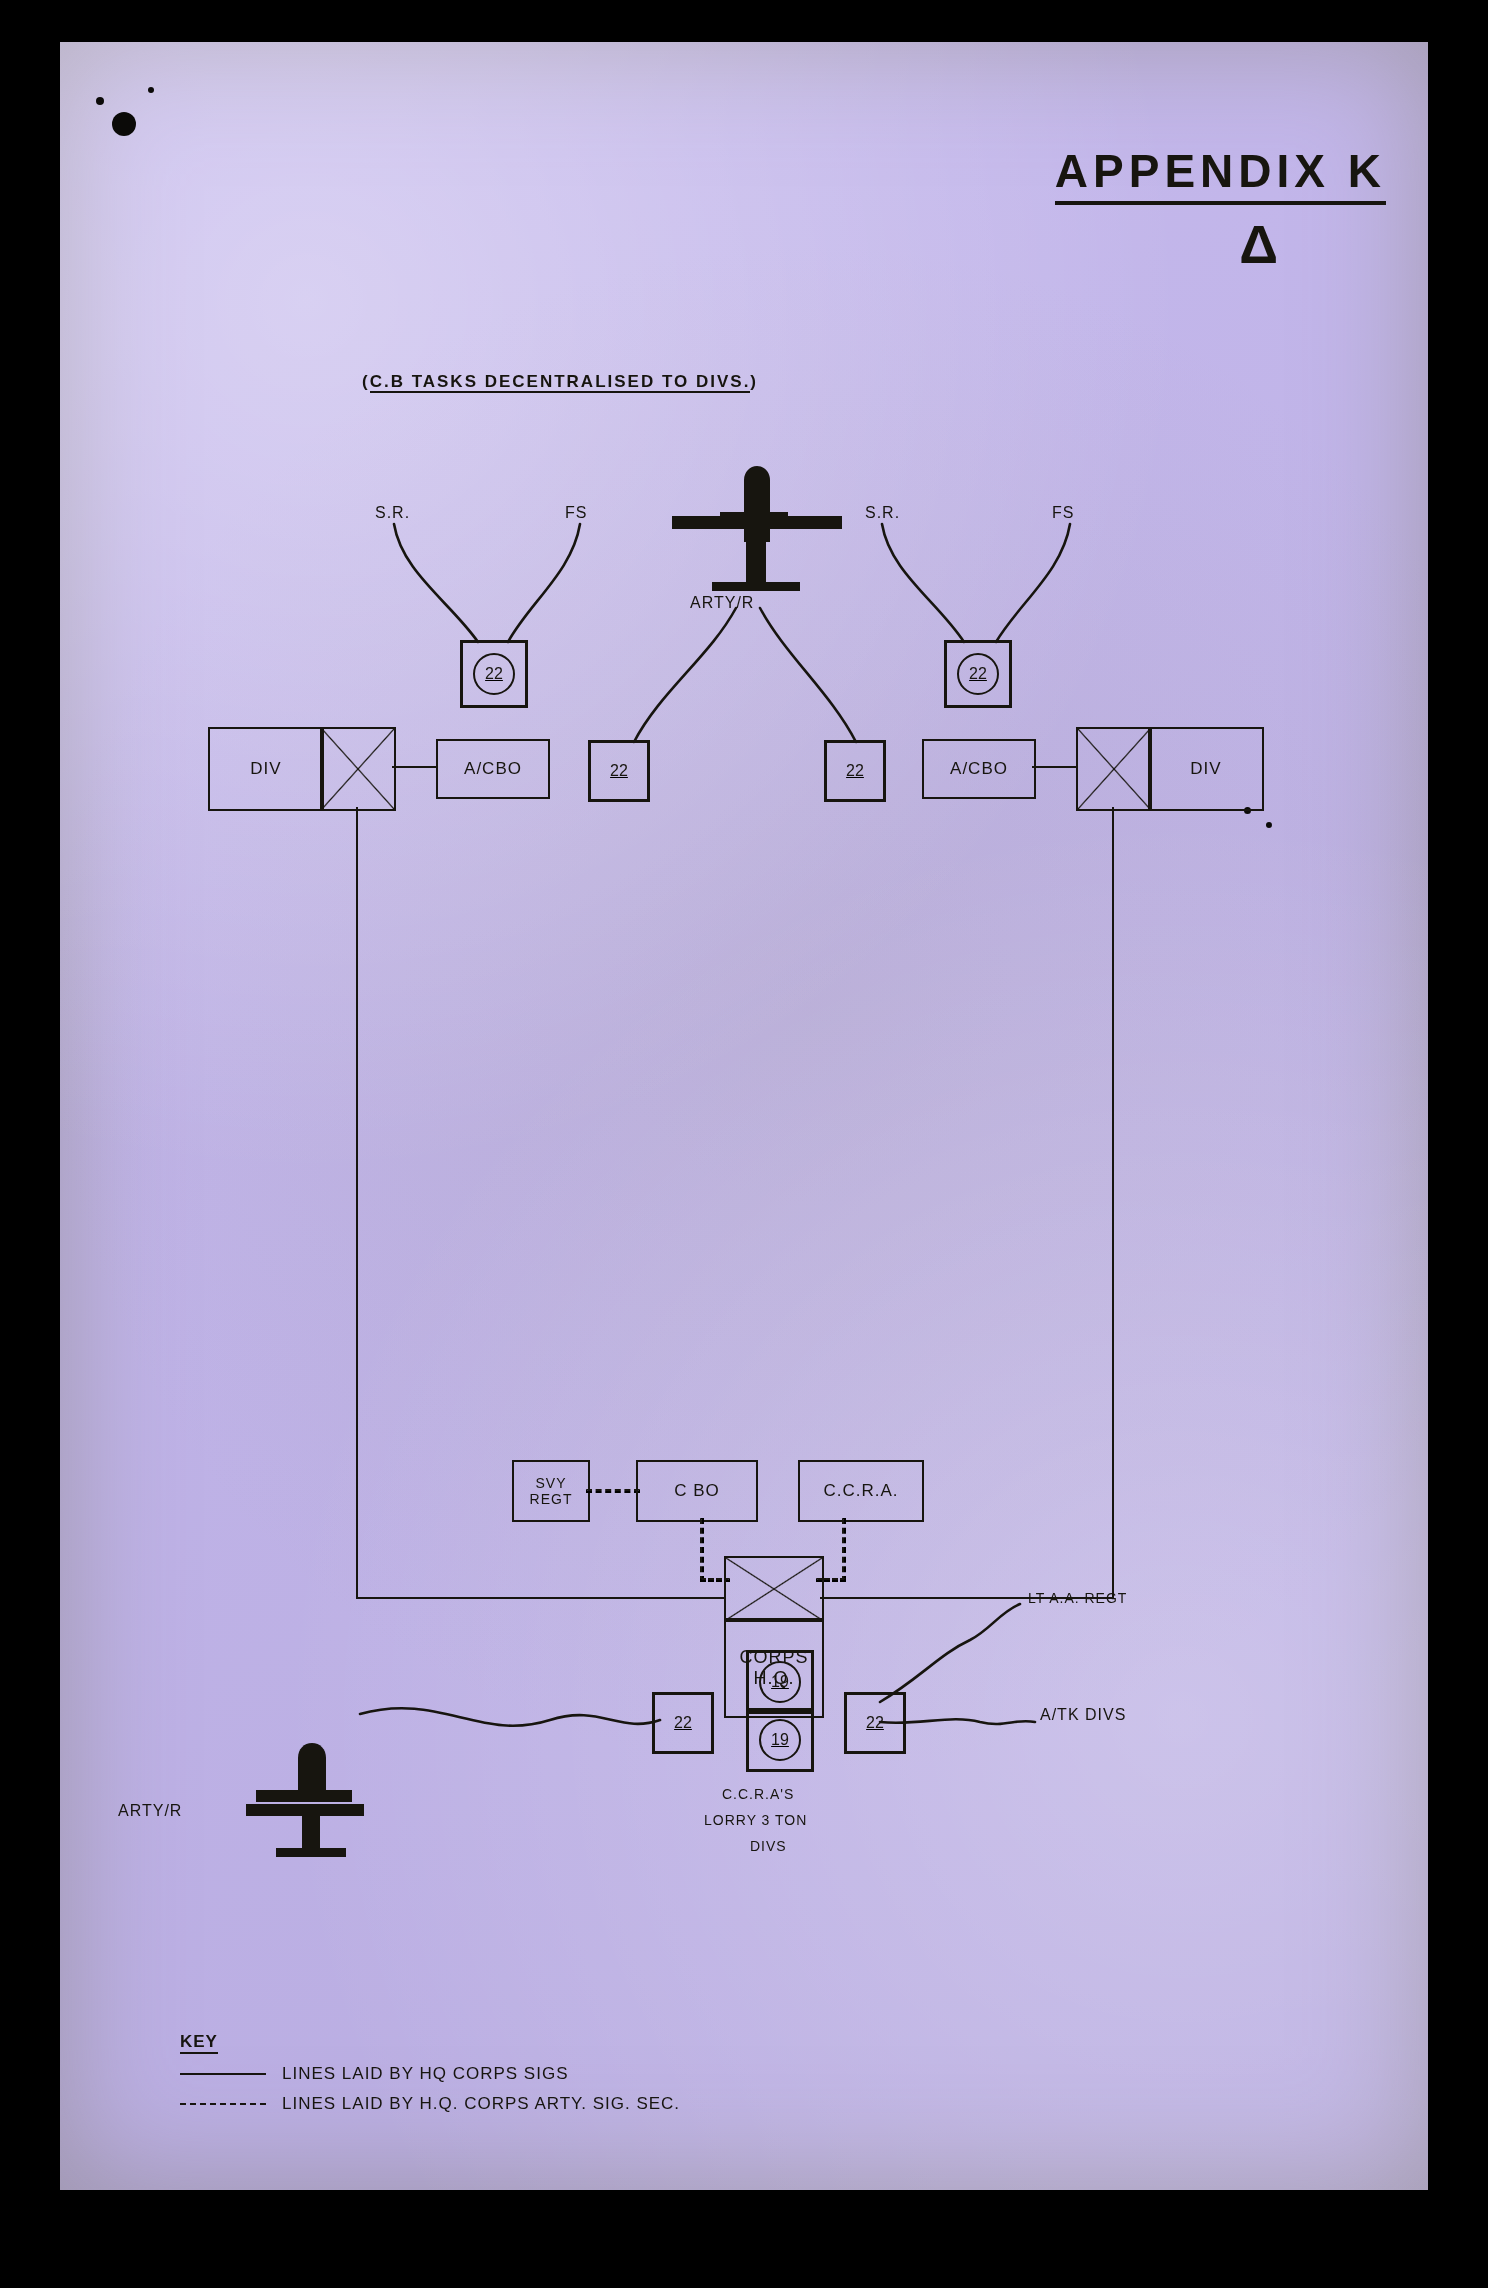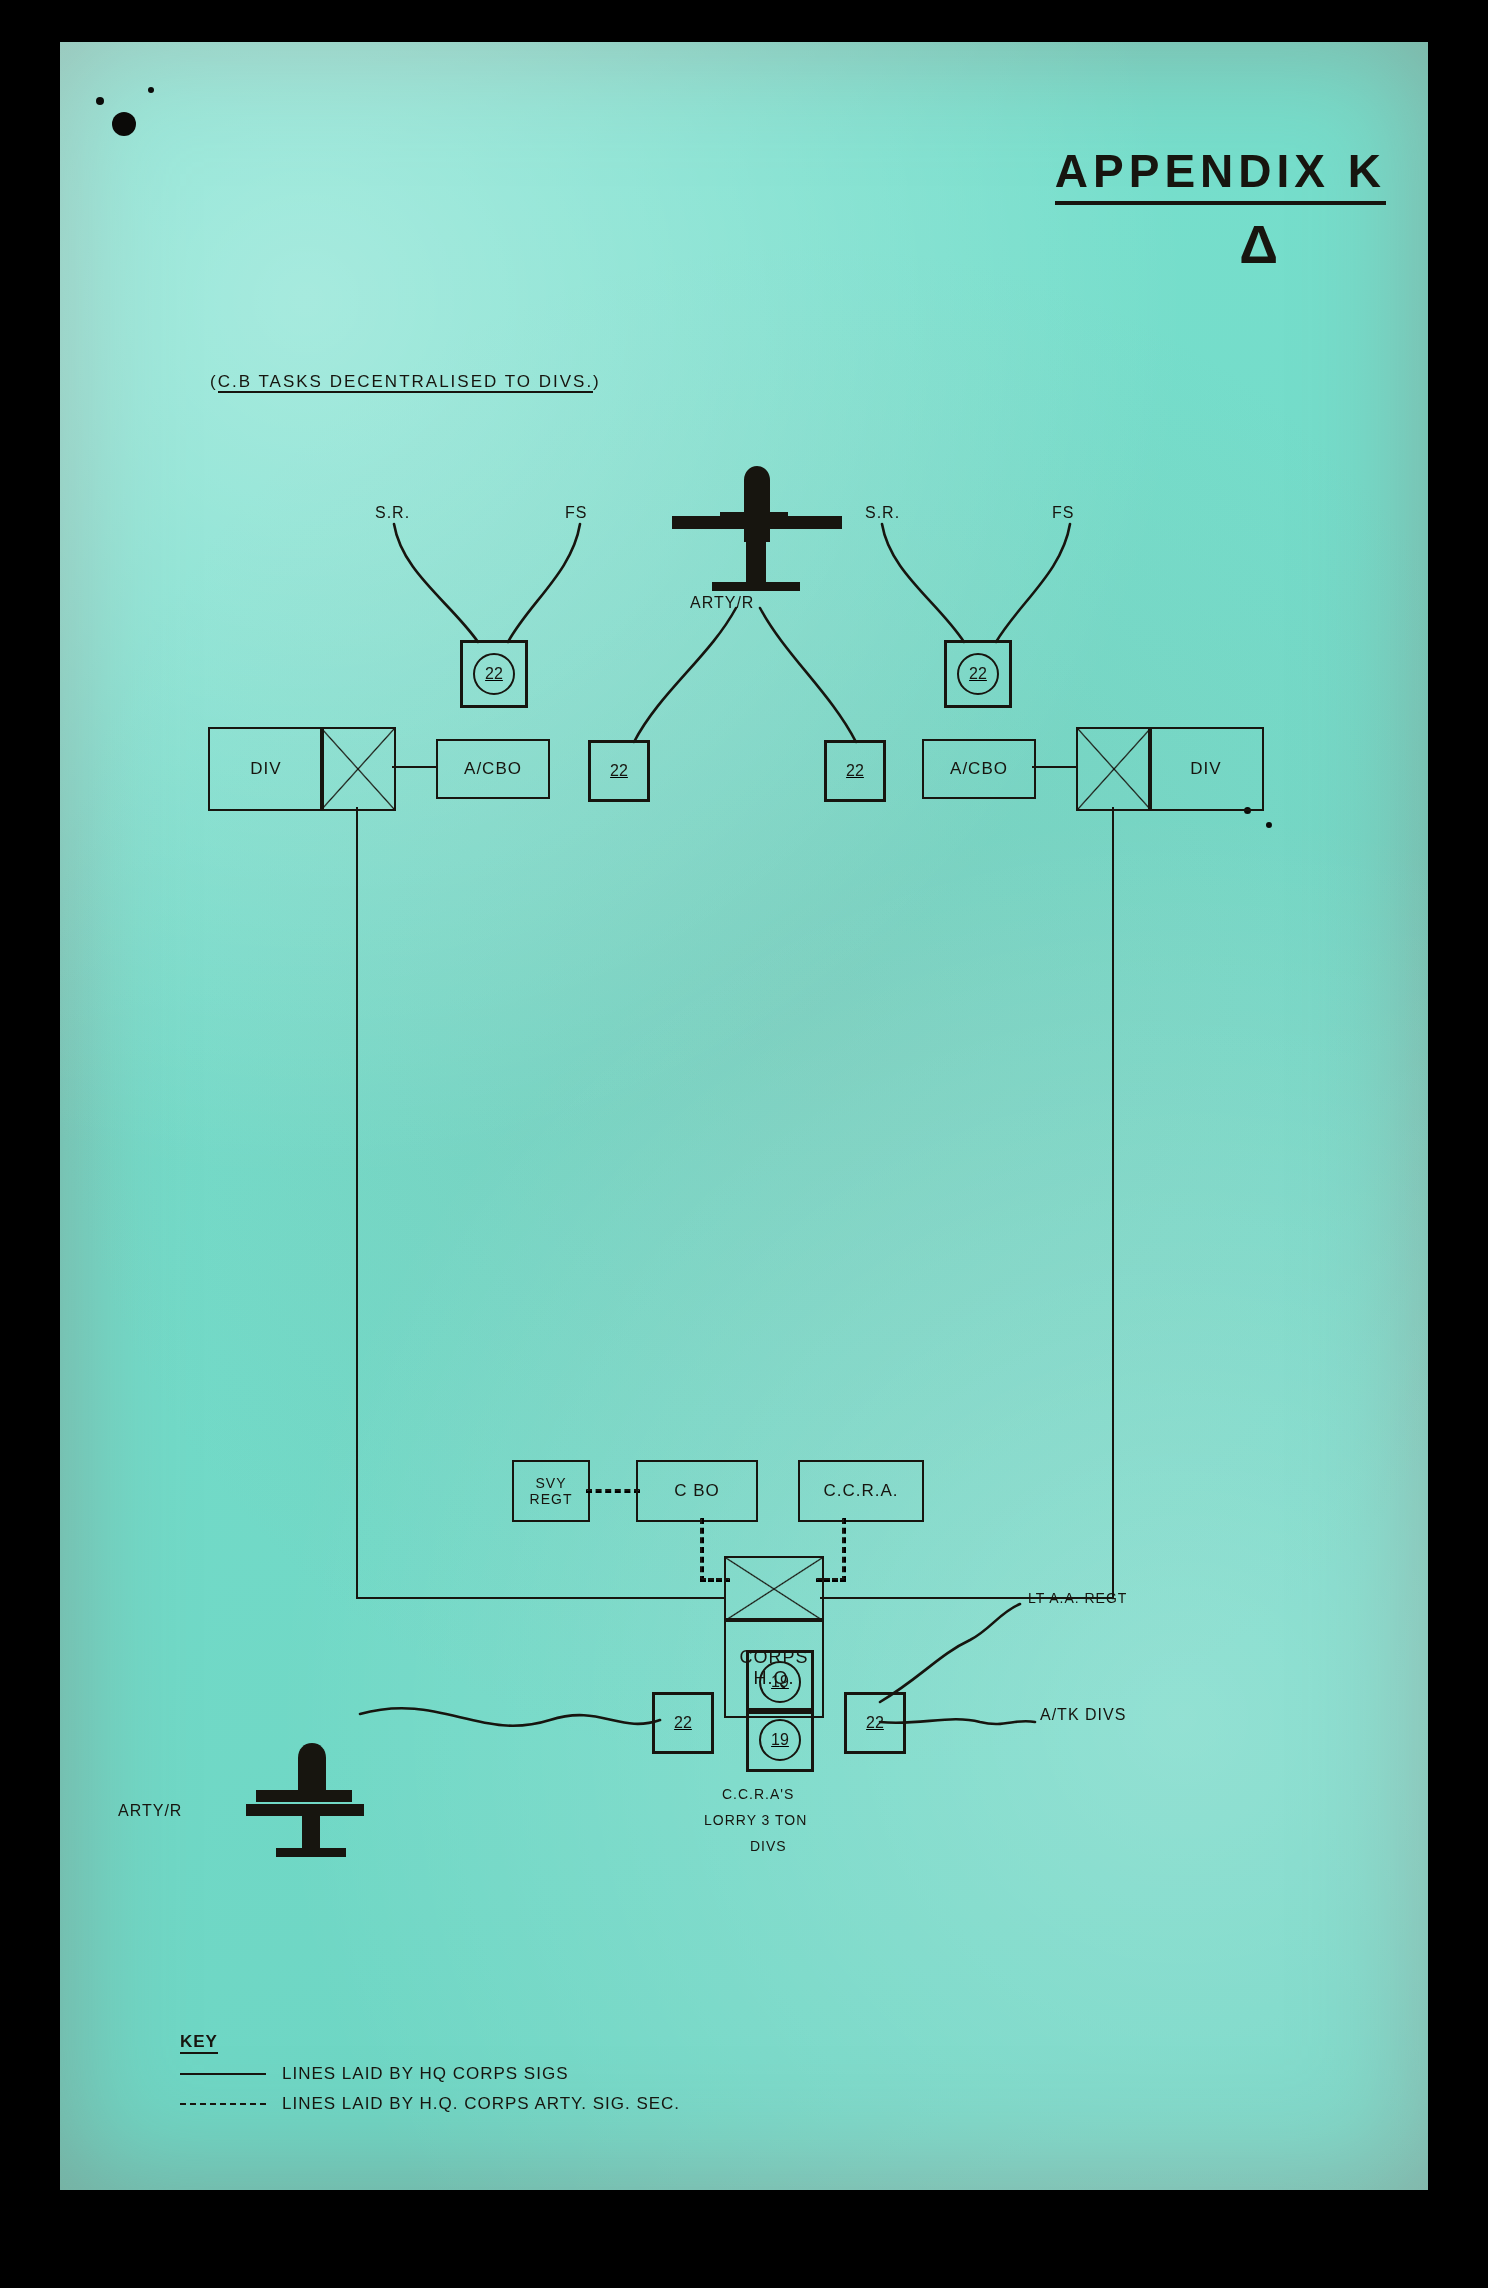--- a/index.html
+++ b/index.html
@@ -3,21 +3,21 @@
 <meta charset="utf-8">
 <style>
   html,body{margin:0;padding:0;background:#000;}
   body{width:1488px;height:2288px;position:relative;overflow:hidden;
        font-family:"Liberation Sans",sans-serif;}
 
   
   #page{
     position:absolute;
     left:60px; top:42px; width:1368px; height:2148px;
-    background:#5eead4;
+    background:#c4b5fd;
     box-shadow:inset 0 0 120px rgba(120,115,108,.55);
   }
   #page:before{ 
     content:"";position:absolute;inset:0;
     background:
       radial-gradient(circle at 18% 12%, rgba(255,255,255,.35), transparent 40%),
       radial-gradient(circle at 82% 78%, rgba(255,255,255,.25), transparent 45%),
       radial-gradient(circle at 55% 45%, rgba(160,155,148,.18), transparent 55%),
       linear-gradient(160deg, rgba(200,196,188,.25), rgba(150,146,140,.25));
     pointer-events:none;
@@ -33,22 +33,22 @@
   #delta{
     position:absolute; right:150px; top:175px;
     font-size:54px; font-weight:bold; line-height:1;
   }
   #title{
     position:absolute; left:150px; top:270px; width:700px; text-align:center;
     font-size:36px; font-weight:bold; letter-spacing:1px;
     border-bottom:4px solid #17150f; padding-bottom:4px;
   }
   #subtitle{
-    position:absolute; left:150px; top:330px; width:700px; text-align:left;
-    font-size:17px; letter-spacing:2px;
+    position:absolute; left:150px; top:330px; width:700px; text-align:center;
+    font-size:17px; letter-spacing:2px;font-weight:bold;
   }
   #subtitle .u{border-bottom:2px solid #17150f;}
 
   
   .box{
     position:absolute; border:2.5px solid #17150f; background:transparent;
     display:flex; align-items:center; justify-content:center; text-align:left;
     font-size:17px; letter-spacing:1px; color:#17150f; line-height:1.15;
   }
   .sqnode{ 

